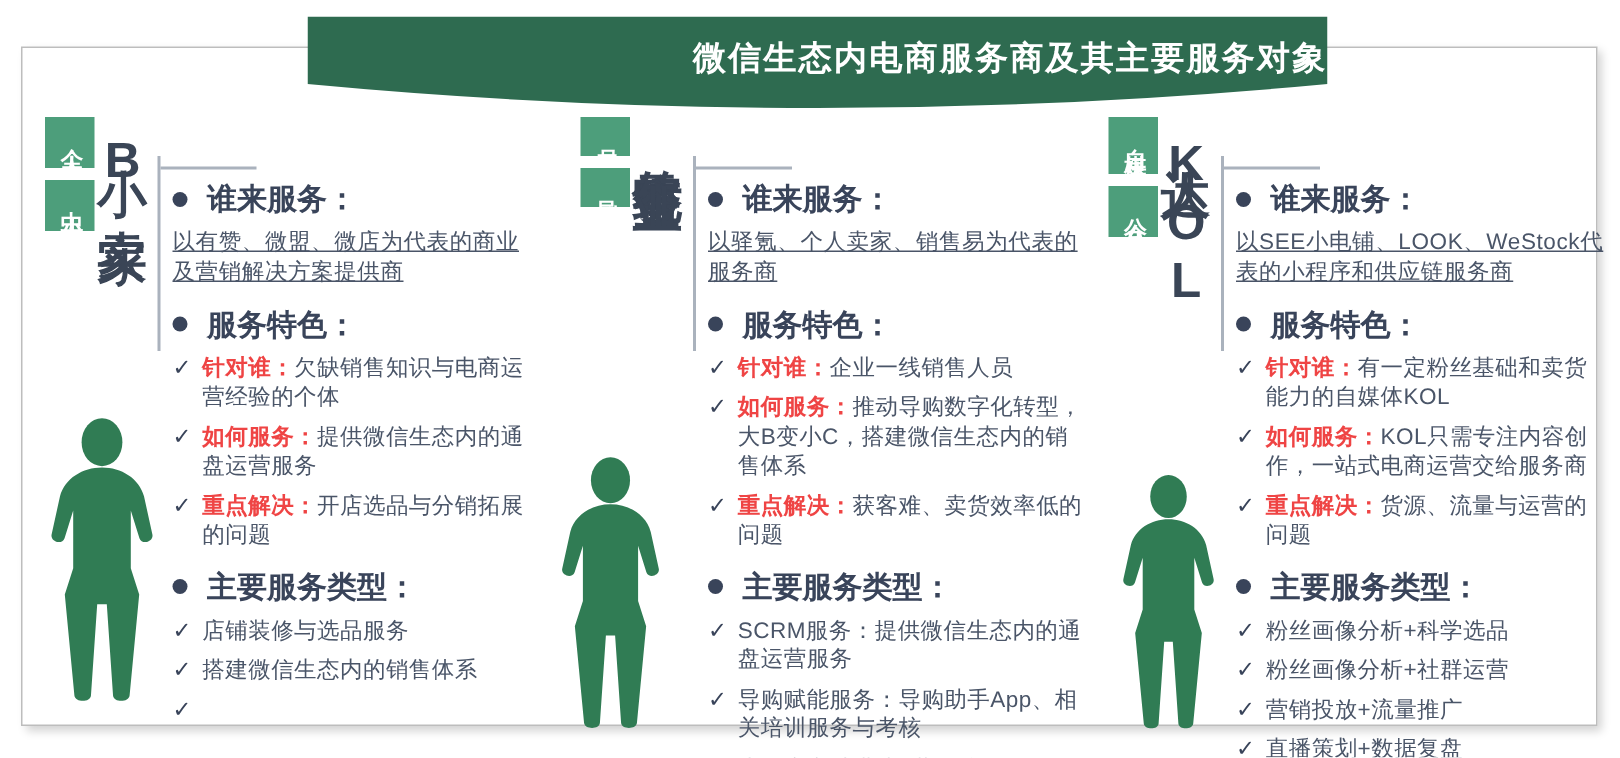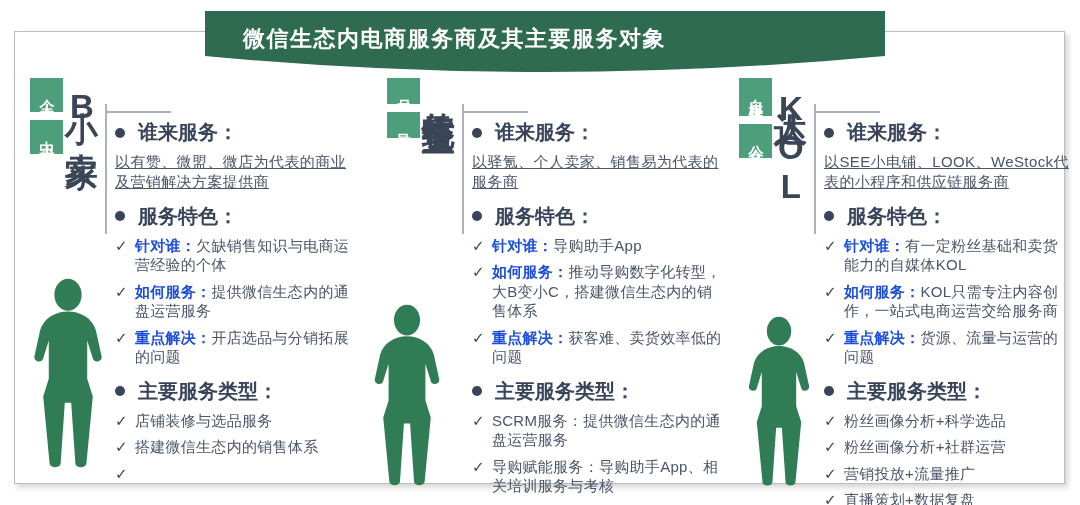--- a/index.html
+++ b/index.html
@@ -7,42 +7,42 @@
   .stage{position:relative;width:1080px;height:505px;background:#ffffff;overflow:hidden;}
 
   
   .frame{position:absolute;left:14px;top:31px;width:1049px;height:451px;
          background:#ffffff;border:1px solid #bdbdbd;
          box-shadow:3px 3px 6px rgba(0,0,0,.18);}
 
   
   .banner{position:absolute;left:205px;top:11px;width:680px;height:80px;z-index:6;}
   .banner svg{position:absolute;left:0;top:0;}
-  .banner-title{position:absolute;left:0;top:13px;width:100%;text-align:left;
-                color:#ffffff;font-size:22px;font-weight:bold;letter-spacing:1.5px;padding-left:38px;}
+  .banner-title{position:absolute;left:0;top:13px;width:100%;text-align:right;
+                color:#ffffff;font-size:22px;font-weight:bold;letter-spacing:1.5px;}
 
   
   .column{position:absolute;top:78px;width:340px;height:412px;z-index:3;}
   .tags{position:absolute;left:0;top:0;display:flex;flex-direction:column;gap:8px;align-items:center;}
   .tag{writing-mode:vertical-rl;text-orientation:upright;
        background:#4D9E7B;color:#ffffff;font-weight:bold;font-size:15px;
        padding:9px 7px;letter-spacing:4px;}
   .big-title{position:absolute;left:33px;top:8px;writing-mode:vertical-rl;text-orientation:upright;
              font-size:33px;font-weight:800;color:#3A4556;letter-spacing:2px;line-height:1.1;}
   .bracket{position:absolute;left:75px;top:26px;width:2px;height:130px;background:#aab2bd;}
   .bracket::after{content:"";position:absolute;left:2px;top:7px;width:64px;height:2px;background:#aab2bd;}
 
   .content{position:absolute;left:85px;top:30px;}
   .sec-header{display:flex;align-items:center;margin:11px 0 6px 0;
               font-size:20px;font-weight:bold;color:#39445A;}
   .dot{width:10px;height:10px;border-radius:50%;background:#39445A;margin-right:13px;flex:0 0 auto;}
   .desc{margin:0 0 4px 0;font-size:15px;line-height:1.32;color:#4A5568;letter-spacing:.4px;text-decoration:underline;}
   .check-item{display:flex;margin:0 0 7px 0;font-size:15px;line-height:1.3;color:#4A5568;letter-spacing:.3px;}
   .check{color:#39445A;margin-right:7px;flex:0 0 auto;}
-  .check-item b{color:#1d4ed8;font-weight:bold;}
+  .check-item b{color:#ef4444;font-weight:bold;}
 
   .person{position:absolute;}
   .person svg{display:block;width:100%;height:100%;}
   .person path,.person ellipse{fill:#307C54;}
 </style>
 </head>
 <body>
 
 <div class="stage">
   <div class="frame"></div>
@@ -132,21 +132,21 @@
         <span>谁来服务：</span>
       </div>
       <p class="desc">以驿氪、个人卖家、销售易为代表的服务商</p>
 
       <div class="sec-header">
         <span class="dot"></span>
         <span>服务特色：</span>
       </div>
       <div class="check-item">
         <span class="check">✓</span>
-        <span><b>针对谁：</b><span>导购助手App</span></span>
+        <span><b>针对谁：</b><span>企业一线销售人员</span></span>
       </div>
       <div class="check-item">
         <span class="check">✓</span>
         <span><b>如何服务：</b><span>推动导购数字化转型，大B变小C，搭建微信生态内的销售体系</span></span>
       </div>
       <div class="check-item">
         <span class="check">✓</span>
         <span><b>重点解决：</b><span>获客难、卖货效率低的问题</span></span>
       </div>
 

